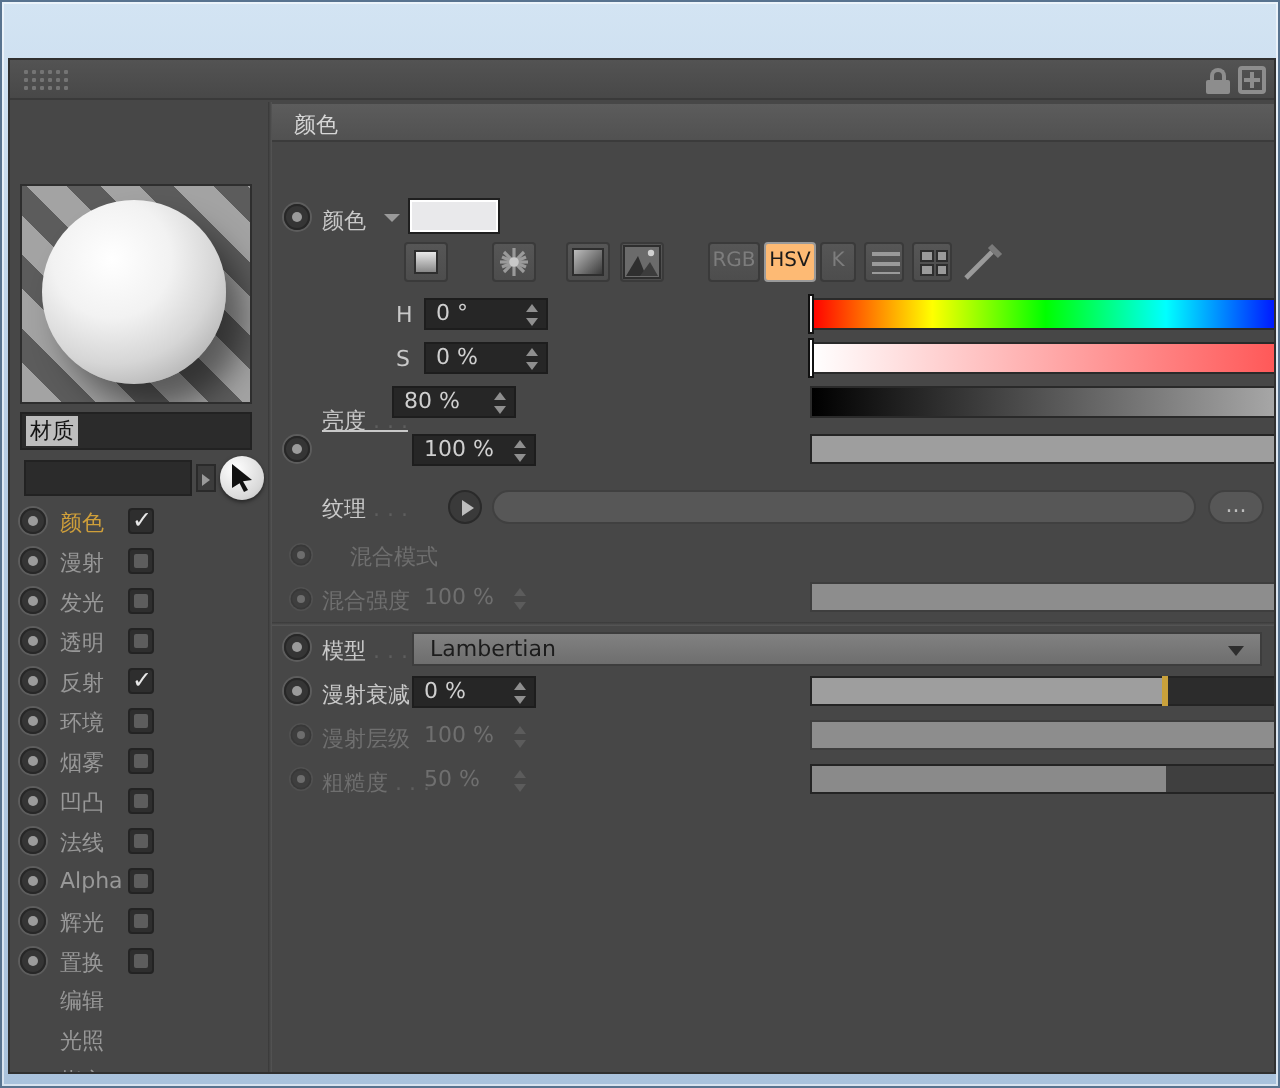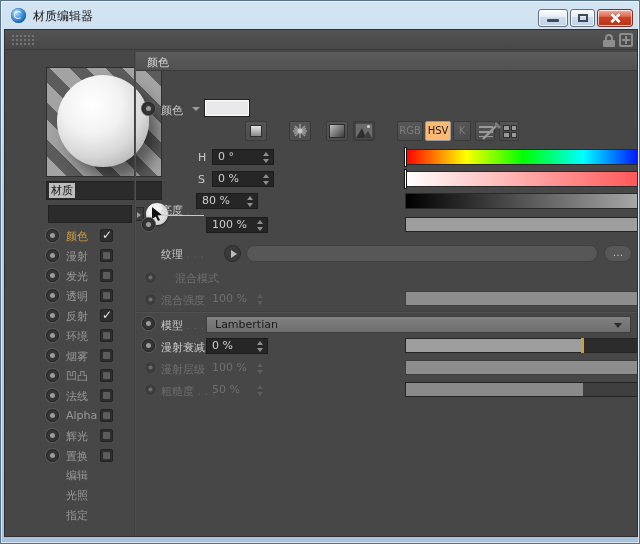--- a/index.html
+++ b/index.html
@@ -42,21 +42,21 @@
     background-image:radial-gradient(#747474 1px, transparent 1.2px); background-size:4px 4px; }
   .lock-icon { position:absolute; left:598px; top:4px; width:12px; height:13px; }
   .lock-icon .shackle { position:absolute; left:2px; top:0; width:8px; height:7px;
     border:2px solid #8d8d8d; border-bottom:none; border-radius:5px 5px 0 0; }
   .lock-icon .lbody { position:absolute; left:0; top:6px; width:12px; height:7px; background:#8d8d8d; border-radius:1px; }
   .plus-icon { position:absolute; left:614px; top:3px; width:14px; height:14px; border:2px solid #8d8d8d; border-radius:2px; }
   .plus-icon::before { content:""; position:absolute; left:4px; top:1px; width:2px; height:8px; background:#8d8d8d; }
   .plus-icon::after  { content:""; position:absolute; left:1px; top:4px; width:8px; height:2px; background:#8d8d8d; }
 
   
-  .sidebar { position:absolute; left:0; top:11px; width:129px; bottom:0;margin-left:36px; }
+  .sidebar { position:absolute; left:0; top:36px; width:129px; bottom:0; }
   .v-divider { position:absolute; left:129px; top:21px; width:2px; bottom:0;
     background:linear-gradient(90deg,#383838,#555); }
 
   .preview { position:absolute; left:5px; top:26px; width:116px; height:110px; border:1px solid #2e2e2e;
     background:repeating-linear-gradient(45deg,#a3a3a3 0 14px,#5c5c5c 14px 26px); overflow:hidden; }
   .sphere { position:absolute; left:10px; top:7px; width:92px; height:92px; border-radius:50%;
     background:radial-gradient(circle at 38% 32%, #ffffff, #f2f2f2 35%, #d6d6d6 62%, #a9a9a9 88%, #8f8f8f);
     box-shadow:10px 12px 16px rgba(0,0,0,.45); }
 
   .name-field { position:absolute; left:5px; top:140px; width:116px; height:19px; background:#2b2b2b;
@@ -100,21 +100,21 @@
   .main .radio { position:absolute; }
   .radio.dim { opacity:.45; }
 
   .swatch { position:absolute; left:68px; top:48px; width:46px; height:18px; background:#e9e9eb;
     border:1px solid #1f1f1f; box-shadow:inset 0 0 0 1px #fff; }
   .tri-down { position:absolute; left:56px; top:56px; border-top:4px solid #9a9a9a;
     border-left:4px solid transparent; border-right:4px solid transparent; }
 
   
   .ibtn { position:absolute; top:70px; height:20px; width:22px; background:linear-gradient(#565656,#4d4d4d);
-    border:1px solid #3a3a3a; border-radius:2px;margin-left:43px; }
+    border:1px solid #3a3a3a; border-radius:2px; }
   .ibtn.textbtn { width:26px; color:#7d7d7d; text-align:center; line-height:18px; font-size:10px; }
   .ibtn.selected { background:#fdba74; color:#1b1b1b; border-color:#9a9a9a; }
   .spectrum-inner { position:absolute; left:4px; top:3px; width:12px; height:12px;
     background:linear-gradient(#e8e8e8,#888); border:1px solid #2e2e2e; }
   .gradient-inner { position:absolute; left:2px; top:2px; width:16px; height:14px;
     background:linear-gradient(135deg,#bdbdbd,#3a3a3a); border:1px solid #2e2e2e; }
   .mixer-inner { position:absolute; left:3px; top:4px; width:14px; height:11px;
     background:repeating-linear-gradient(#9a9a9a 0 2px, transparent 2px 5px); }
   .swatches-inner { position:absolute; left:3px; top:3px; width:14px; height:13px; display:grid;
     grid-template-columns:1fr 1fr; gap:1px; }
@@ -166,33 +166,20 @@
     background:linear-gradient(#818181,#6e6e6e); border:1px solid #3d3d3d; color:#1c1c1c;
     padding-left:8px; line-height:15px; }
   .model-dd .dd-arrow { position:absolute; right:8px; top:6px; border-top:5px solid #2e2e2e;
     border-left:4px solid transparent; border-right:4px solid transparent; }
 </style>
 </head>
 <body>
 
 <div class="frame">
 
-  <div class="titlebar">
-    <div class="app-icon"></div>
-    <div class="title-text">材质编辑器</div>
-    <div class="winbtn btn-min">
-        <i></i>
-      </div>
-    <div class="winbtn btn-max">
-        <i></i>
-      </div>
-    <div class="winbtn btn-close">
-        <i></i>
-      </div>
-  </div>
 
   <div class="content">
 
     <div class="toolbar">
       <div class="grip"></div>
       <div class="lock-icon">
           <span class="shackle"></span>
           <span class="lbody"></span>
         </div>
       <div class="plus-icon"></div>

